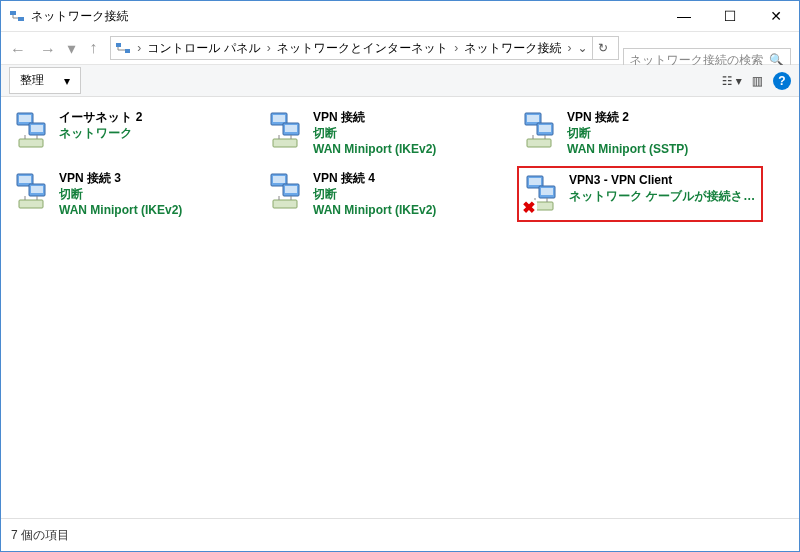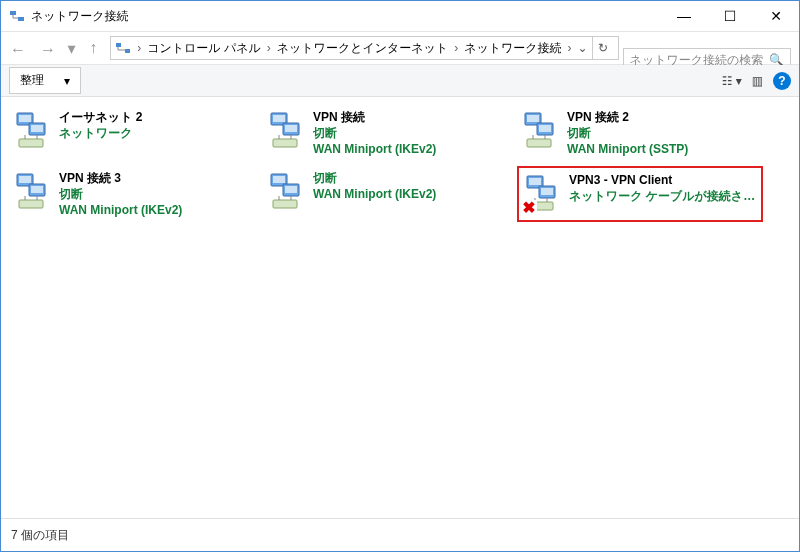--- a/index.html
+++ b/index.html
@@ -188,20 +188,21 @@
     <rect x="4" y="4" width="16" height="12" rx="1" fill="#6aa7e8" stroke="#3a6aa8"></rect>
     <rect x="6" y="6" width="12" height="7" fill="#cfe3f7"></rect>
     <rect x="16" y="14" width="16" height="12" rx="1" fill="#6aa7e8" stroke="#3a6aa8"></rect>
     <rect x="18" y="16" width="12" height="7" fill="#cfe3f7"></rect>
     <rect x="6" y="30" width="24" height="8" rx="1" fill="#d8e6c8" stroke="#8aa86a"></rect>
     <path d="M12 26 v4 M24 26 v4" stroke="#888" stroke-width="1"></path>
   </svg>
       
     </div>
     <div class="meta">
+      <div class="name">VPN 接続 4</div>
       <div class="l2">切断</div>
       <div class="l3">WAN Miniport (IKEv2)</div>
     </div>
     </div>
     <div class="item highlight">
     <div class="iicon">
       <svg class="net-svg" viewBox="0 0 40 42">
     <rect x="4" y="4" width="16" height="12" rx="1" fill="#6aa7e8" stroke="#3a6aa8"></rect>
     <rect x="6" y="6" width="12" height="7" fill="#cfe3f7"></rect>
     <rect x="16" y="14" width="16" height="12" rx="1" fill="#6aa7e8" stroke="#3a6aa8"></rect>

